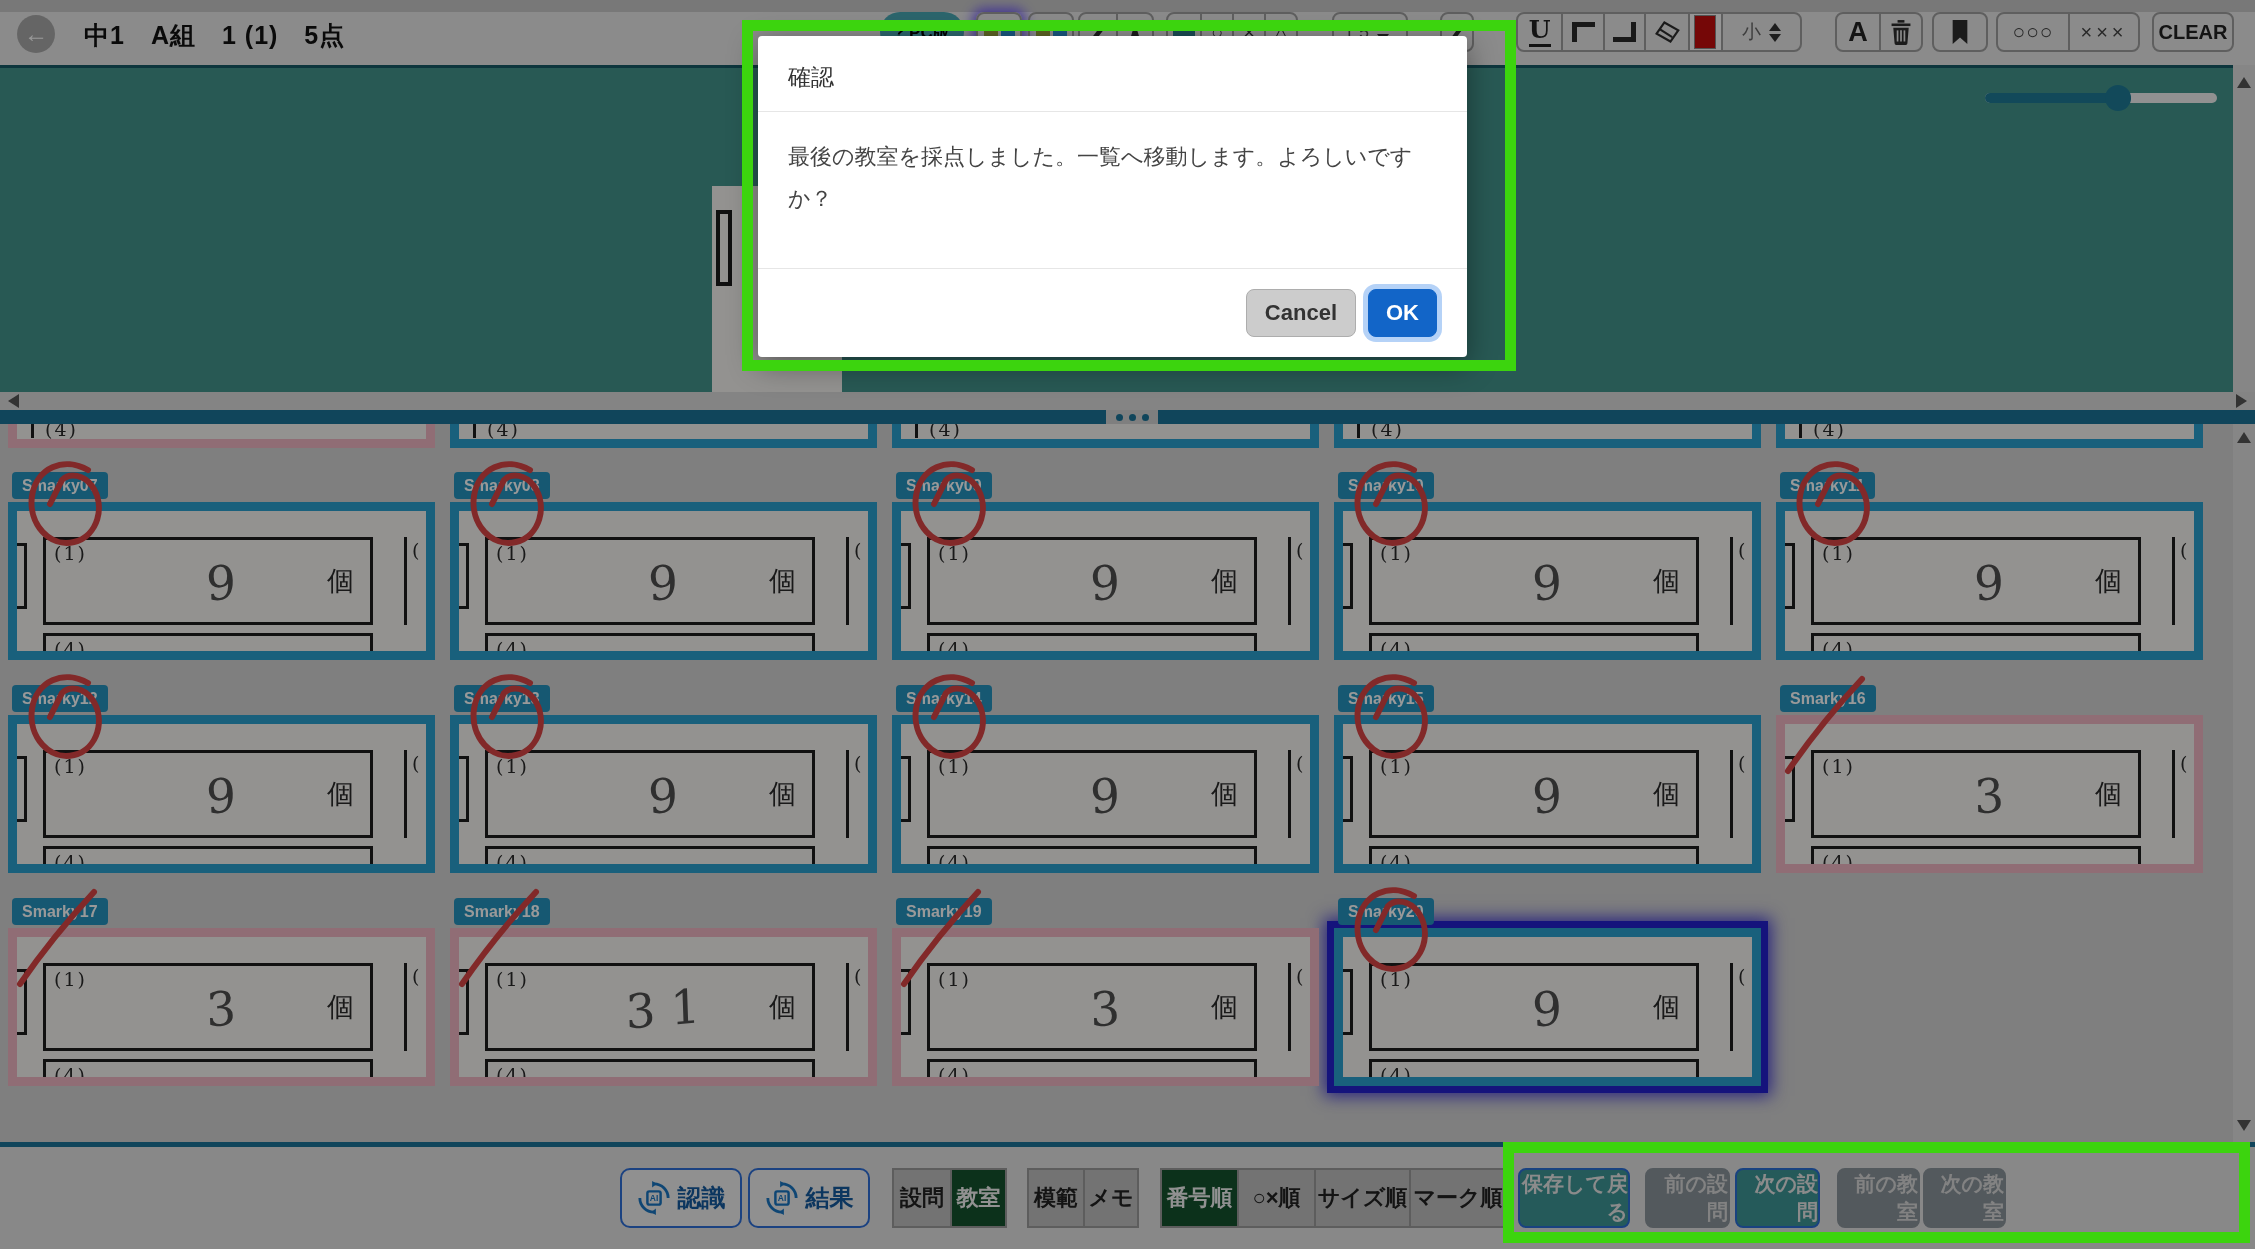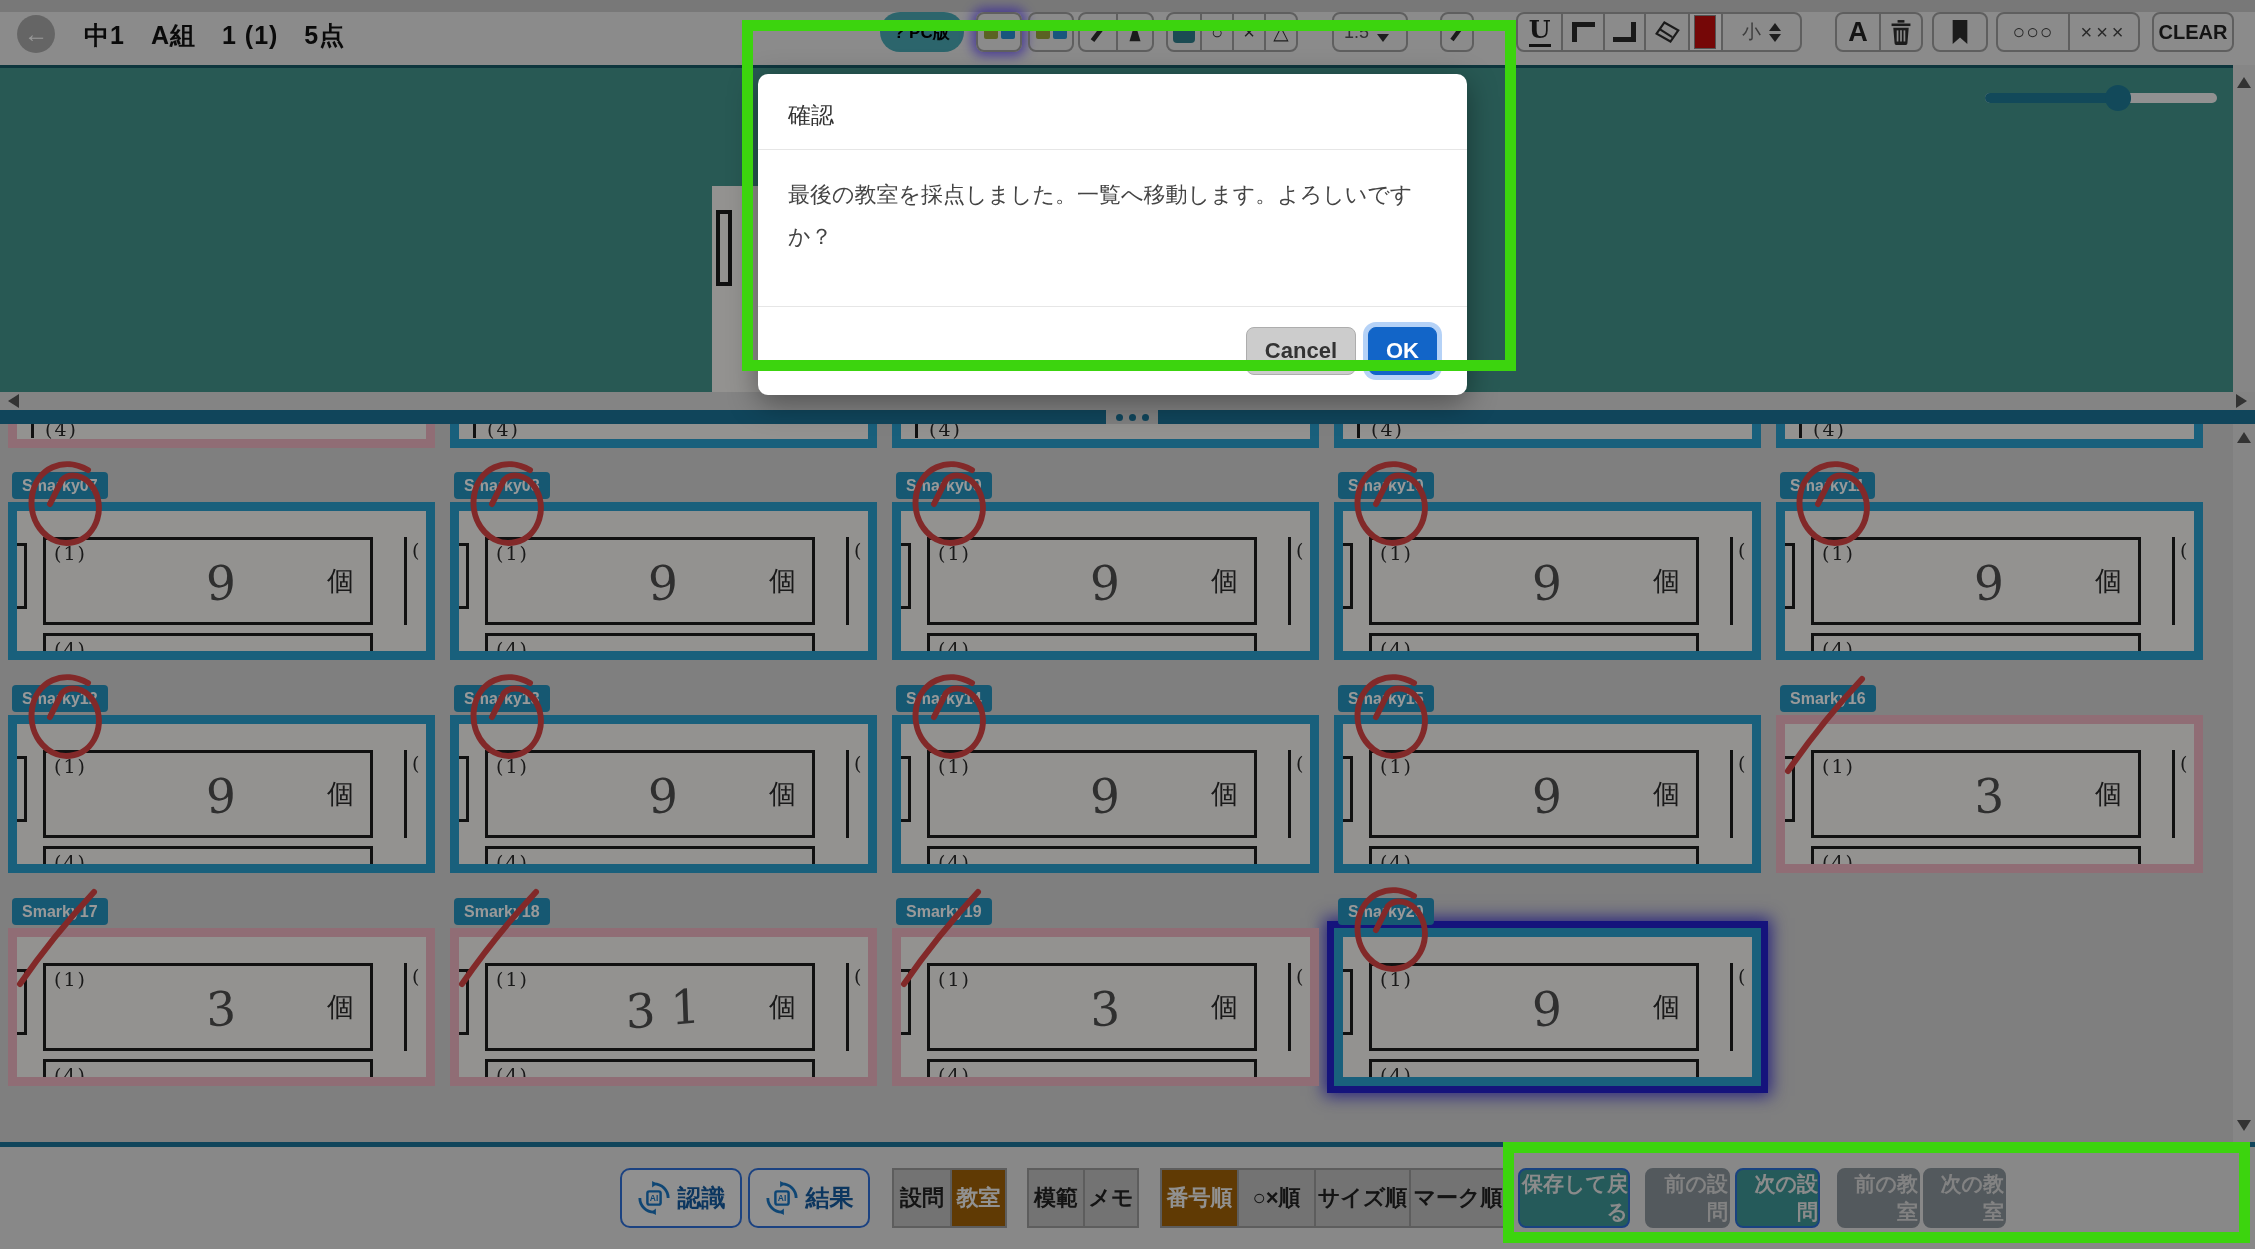--- a/index.html
+++ b/index.html
@@ -88,30 +88,30 @@
   
   #bottombar{position:absolute;left:0;top:1147px;width:2255px;height:102px;background:#e3e3e3;}
   .ai-btn{position:absolute;top:1168px;width:122px;height:60px;box-sizing:border-box;border:2px solid #2e6fd8;
     border-radius:10px;background:#f0f0f0;display:flex;align-items:center;justify-content:center;gap:7px;
     color:#155a9e;font-weight:bold;font-size:24px;}
   .seg-group{position:absolute;top:1168px;height:60px;box-sizing:border-box;border:2px solid #9b9b9b;
     border-radius:0;display:flex;overflow:hidden;}
   .seg{height:100%;display:flex;align-items:center;justify-content:center;background:#c0c0c0;color:#222;
     font-weight:bold;font-size:22px;border-left:2px solid #9b9b9b;box-sizing:border-box;}
   .seg:first-child{border-left:none;}
-  .seg.active{background:#a16207;color:#f2f2f2;}
+  .seg.active{background:#14532d;color:#f2f2f2;}
   .navbtn{position:absolute;top:1168px;height:60px;box-sizing:border-box;border-radius:8px;display:flex;
     align-items:center;justify-content:center;font-weight:bold;font-size:21px;text-align:right;}
   .navbtn.teal{background:#3f9697;border:2px solid #2a6fd6;color:#e8e8e8;}
   .navbtn.gray{background:#8a949b;border:2px solid #8a949b;color:#d9d9d9;}
 
   
   #dim{position:absolute;left:0;top:0;width:2255px;height:1249px;background:rgba(0,0,0,.40);z-index:50;}
-  #modal{position:absolute;left:758px;top:36px;width:709px;height:321px;background:#fff;border-radius:10px;
-    box-shadow:0 8px 30px rgba(0,0,0,.4);z-index:60;display:flex;flex-direction:column;box-sizing:border-box;margin-top:38px;}
+  #modal{position:absolute;left:758px;top:36px;width:709px;height:321px;background:#fff;border-radius:4px;
+    box-shadow:0 8px 30px rgba(0,0,0,.4);z-index:60;display:flex;flex-direction:column;box-sizing:border-box;}
   #modal-header{padding:26px 30px 18px 30px;font-size:23px;color:#333;border-bottom:1px solid #e6e6e6;}
   #modal-body{flex:1;padding:24px 30px;font-size:22px;color:#444;line-height:1.9;width:628px;box-sizing:content-box;}
   #modal-footer{border-top:1px solid #e6e6e6;padding:20px 16px 20px 0;display:flex;justify-content:flex-end;gap:12px;}
   #cancel-btn{background:#cccccc;border:1px solid #adadad;border-radius:8px;padding:10px 18px;
     font-size:22px;font-weight:bold;color:#333;font-family:"Liberation Sans",sans-serif;}
   #ok-btn{background:#1265c8;border:1px solid #1265c8;border-radius:8px;padding:10px 17px;
     font-size:22px;font-weight:bold;color:#fff;font-family:"Liberation Sans",sans-serif;
     box-shadow:0 0 0 5px #b5d2f7;margin-right:14px;}
   .annotation{position:absolute;box-sizing:border-box;border:11px solid #3cd40e;z-index:70;}
   #ann-modal{left:742px;top:20px;width:774px;height:351px;}

